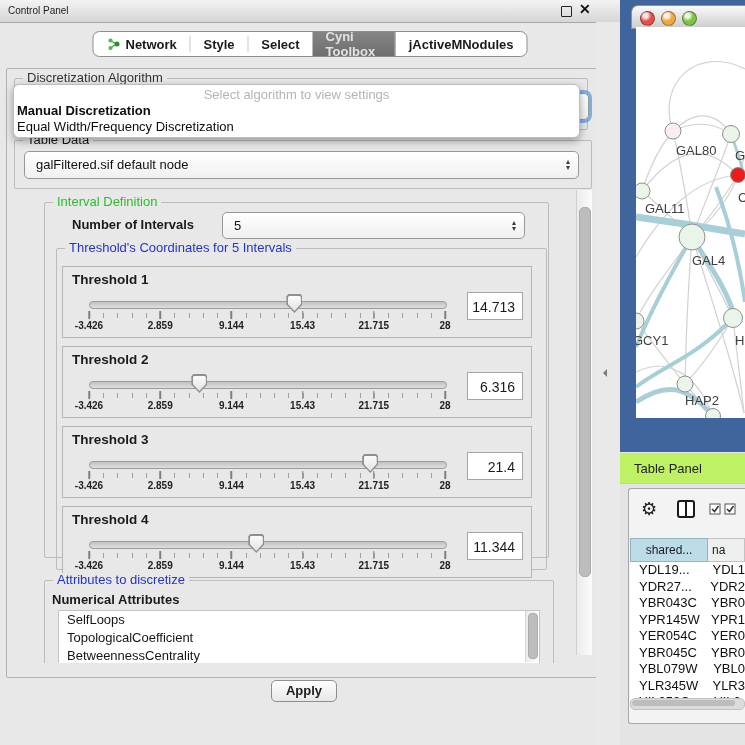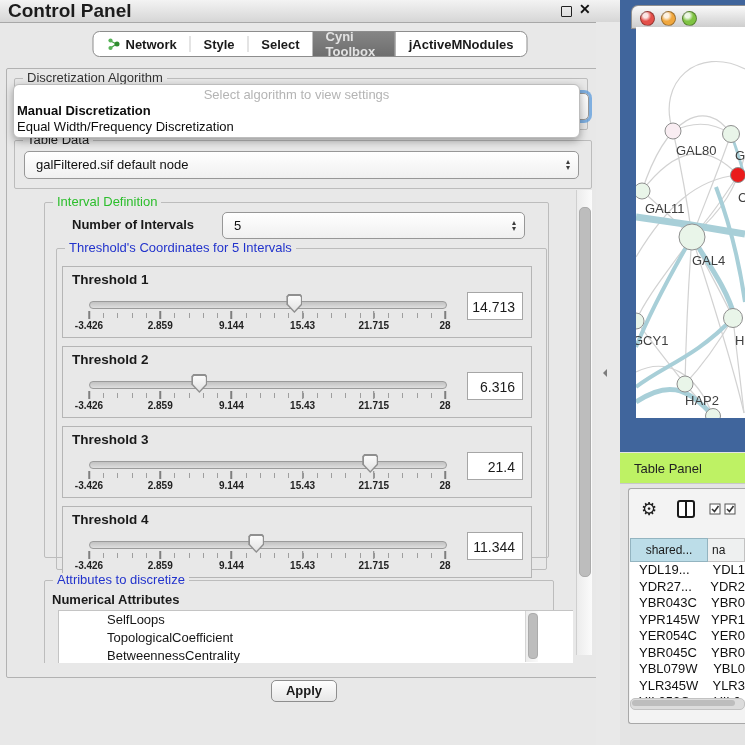--- a/index.html
+++ b/index.html
@@ -3,21 +3,21 @@
 <meta charset="utf-8">
 <style>
   html,body{margin:0;padding:0;background:#cfcfcf;}
   #root{position:relative;width:745px;height:745px;overflow:hidden;background:#e8e8e8;
         font-family:"Liberation Sans",sans-serif;color:#1a1a1a;font-size:13px;}
   .abs{position:absolute;}
 
   
   .titlebar{left:0;top:0;width:620px;height:22px;background:linear-gradient(#f3f3f3,#d6d6d6);
             border-bottom:1px solid #a8a8a8;}
-  .titlebar .t{position:absolute;left:8px;top:0;line-height:22px;font-size:19px;color:#1c1c1c;font-weight:bold;}
+  .titlebar .t{position:absolute;left:8px;top:0;line-height:22px;font-size:10px;color:#1c1c1c;}
   .float-ic{position:absolute;left:561px;top:6px;width:9px;height:9px;border:1.5px solid #222;border-radius:1px;}
   .close-ic{position:absolute;left:579px;top:1px;font-size:14px;font-weight:bold;color:#111;}
 
   .tabstrip{display:flex;align-items:stretch;height:24px;background:#fff;border:1px solid #8d8d8d;
             border-radius:7px;overflow:hidden;}
   .tabstrip .seg{display:flex;align-items:center;padding:0 13px;font-weight:600;font-size:13px;color:#1a1a1a;}
   .tabstrip .sel{background:linear-gradient(#858585,#6e6e6e);color:#e3e3e3;}
   .tabstrip .div{width:1px;background:#c9c9c9;margin:4px 0;}
   .toptabs{left:310px;top:31px;transform:translateX(-50%);}
   .bottabs{left:305px;top:706px;transform:translateX(-50%);}
@@ -60,21 +60,21 @@
          clip-path:polygon(12% 0,88% 0,100% 12%,100% 55%,50% 100%,0 55%,0 12%);
          background:linear-gradient(#fbfbfb,#e3e3e3);}
   .ticksminor{position:absolute;left:0;top:46px;width:357px;height:5px;
          background:repeating-linear-gradient(to right,#9e9e9e 0 1px,transparent 1px 14.24px);}
   .tickmaj{position:absolute;top:44px;width:1.5px;height:8px;background:#7f7f7f;transform:translateX(-50%);}
   .scale span{position:absolute;top:53px;transform:translateX(-50%);font-size:10px;font-weight:bold;color:#222;white-space:nowrap;}
   .th-value{position:absolute;left:404px;top:25px;width:56px;height:28px;background:#fff;border:1px solid #a6a6a6;
          line-height:28px;text-align:right;padding-right:7px;font-size:14px;box-sizing:border-box;}
 
   
-  .attrlist{position:absolute;background:#fff;border:1px solid #c4c4c4;overflow:hidden;padding-left:40px;}
+  .attrlist{position:absolute;background:#fff;border:1px solid #c4c4c4;overflow:hidden;}
   .attrlist .li{padding-left:8px;line-height:18px;font-size:13px;color:#161616;white-space:nowrap;}
   .miniscroll{position:absolute;width:12px;background:linear-gradient(to right,#ededed,#fafafa);border-left:1px solid #d5d5d5;}
   .minithumb{position:absolute;left:1.5px;top:2px;width:8px;height:44px;border-radius:4px;background:#bdbdbd;border:1px solid #ababab;}
 
   .btn{position:absolute;background:linear-gradient(#fefefe,#e7e7e7);border:1px solid #8e8e8e;border-radius:5px;
        text-align:center;font-weight:600;font-size:13px;}
 
   
   .bluezone{left:620px;top:0;width:125px;height:452px;background:#40659c;}
   .macbar{left:631px;top:5px;width:114px;height:22px;background:linear-gradient(#fafafa,#cccccc);

